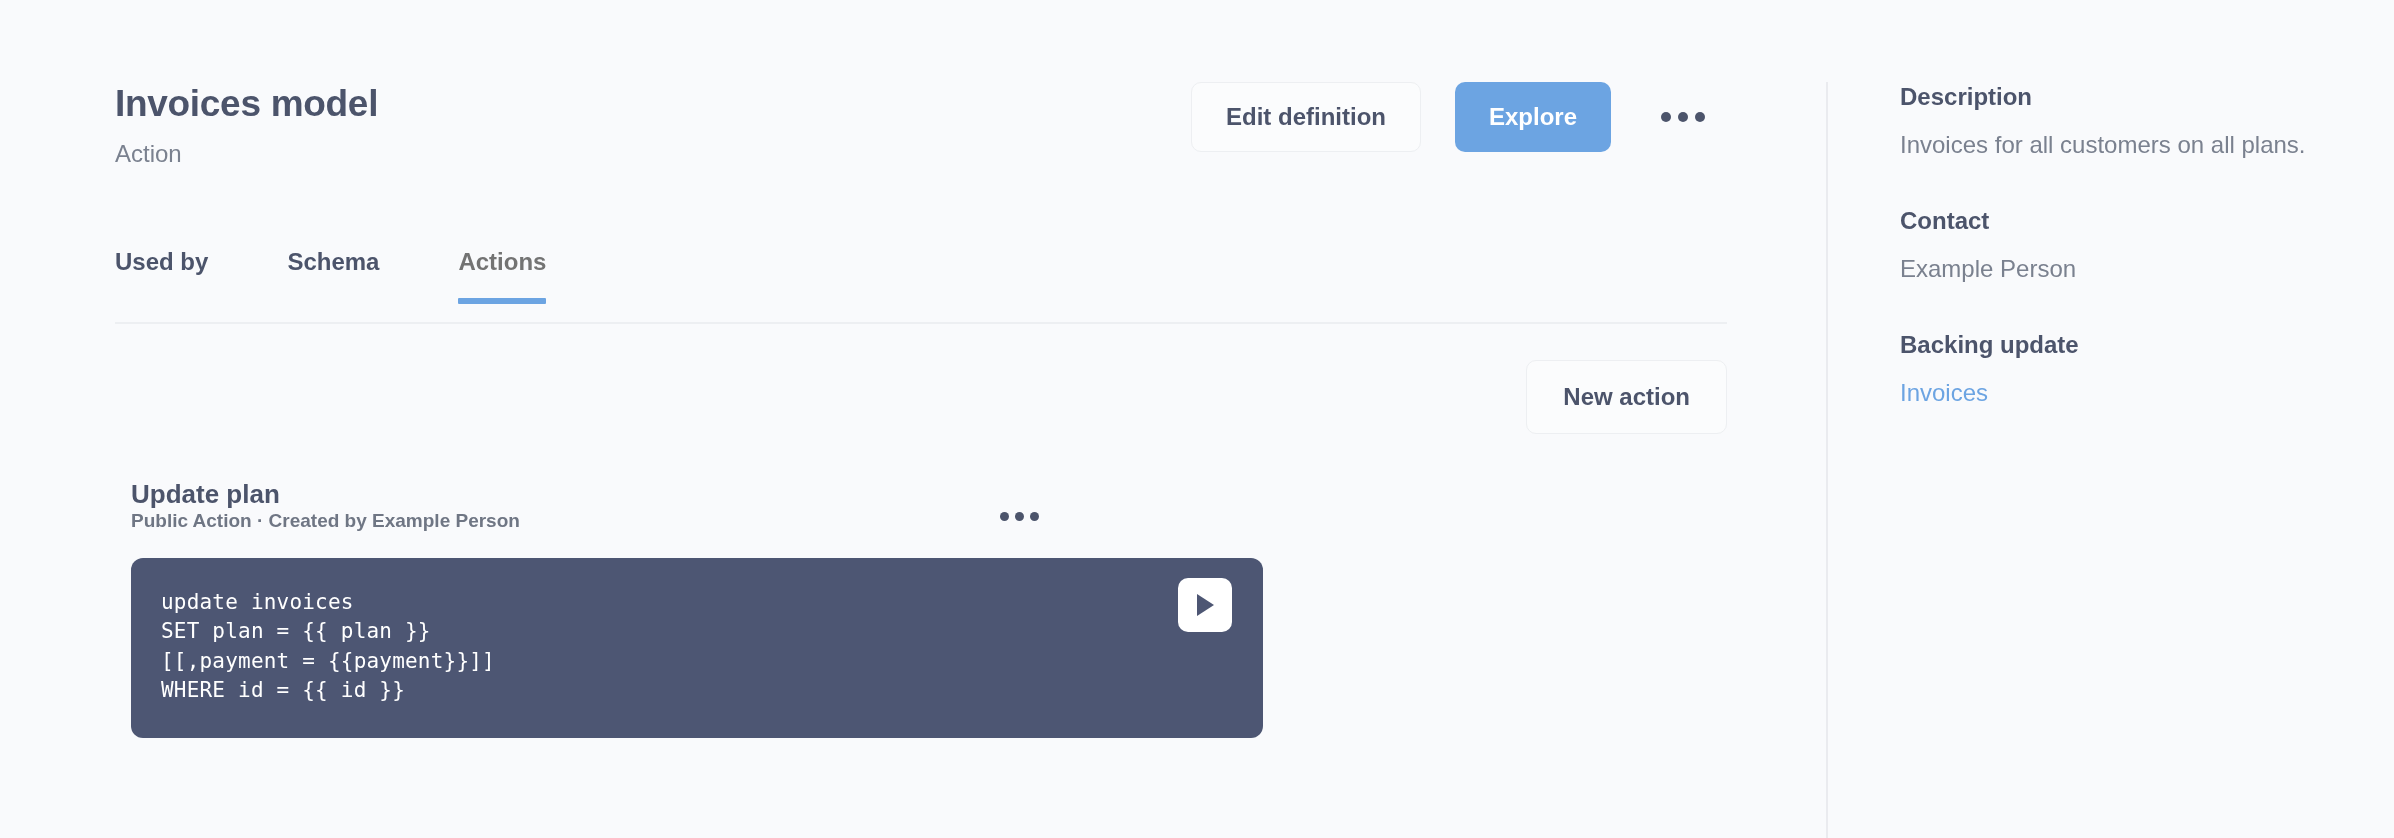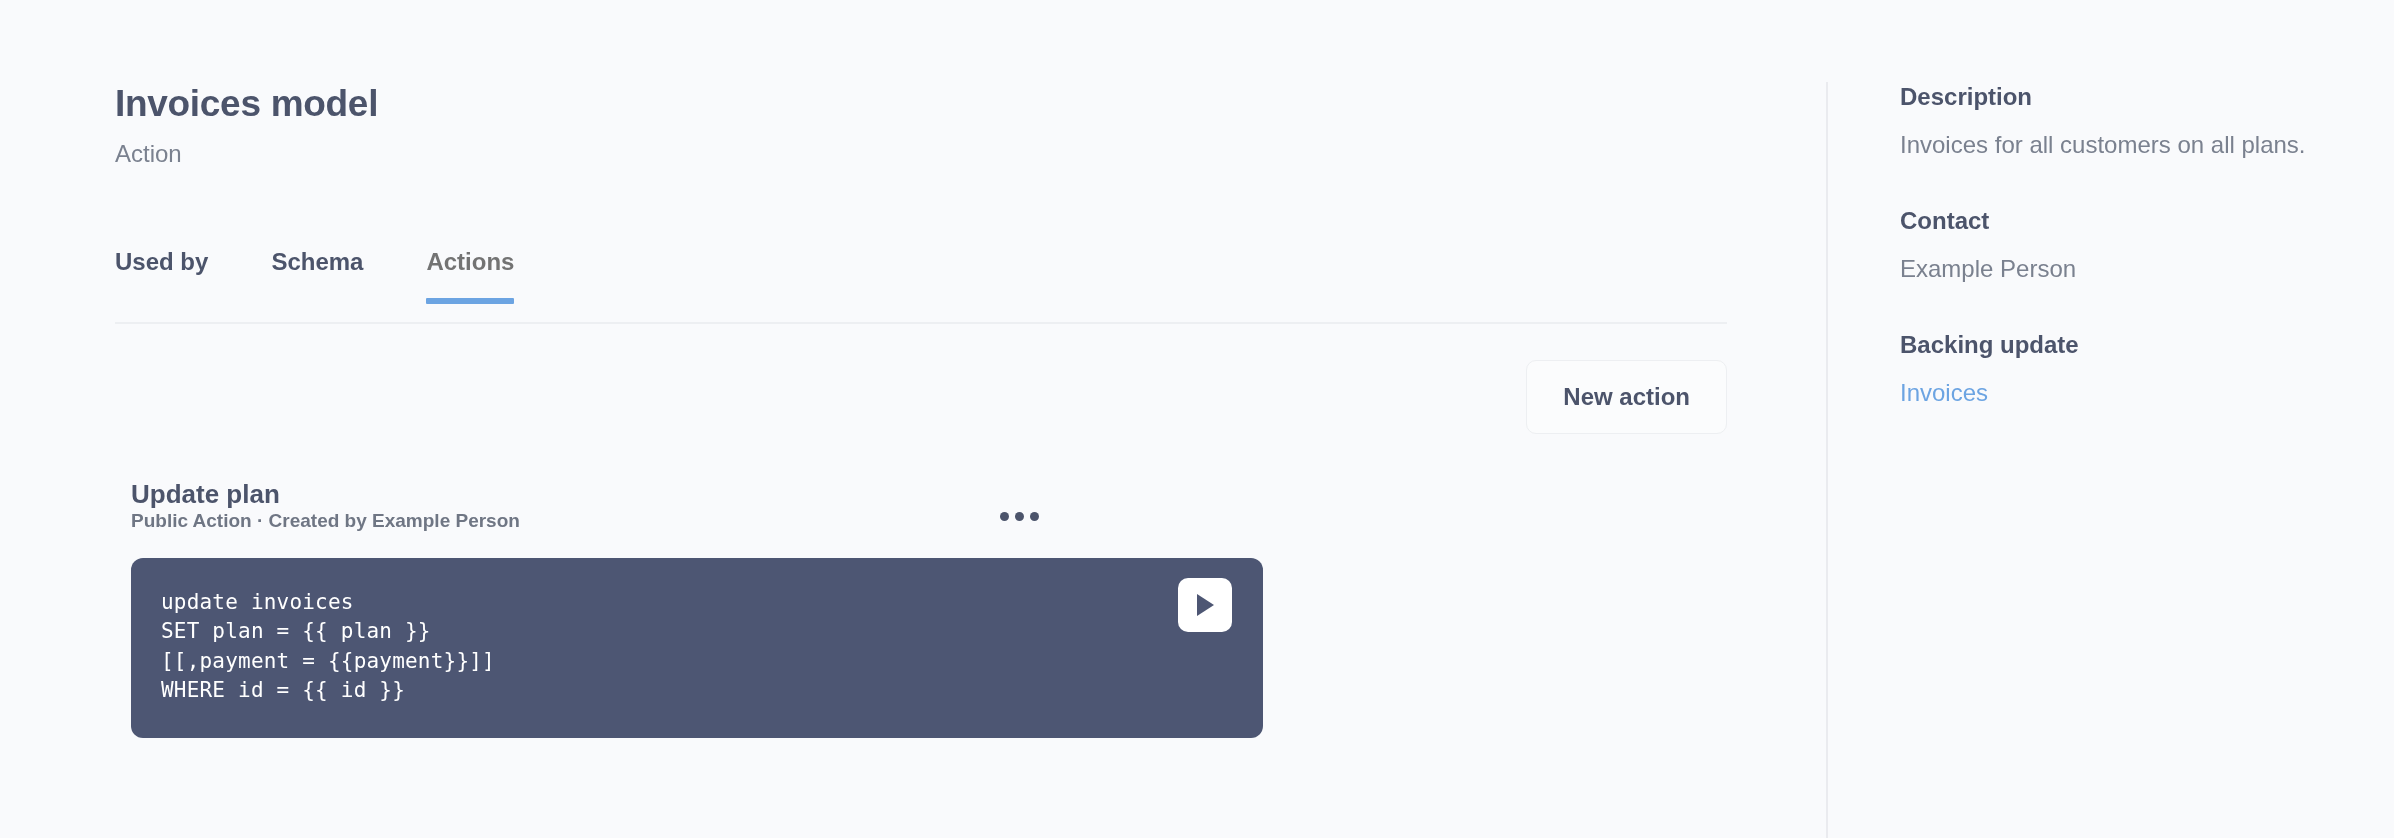--- a/index.html
+++ b/index.html
@@ -103,21 +103,21 @@
     background: #4C546B;
     display: block;
   }
 
   
   .tabs {
     position: absolute;
     left: 115px;
     top: 248px;
     display: flex;
-    gap: 0;
+    gap: 16px;
   }
   .tab {
     position: relative;
     font-size: 24px;
     font-weight: 700;
     color: #4C546B;
     padding: 0 0 28px 0;
     margin-right: 63px;
     cursor: pointer;
     background: transparent;
@@ -297,20 +297,29 @@
 
   <div class="main">
 
     <div class="header-row">
 
       <div class="title-block">
         <div class="page-title">Invoices model</div>
         <div class="page-subtitle">Action</div>
       </div>
 
+      <div class="header-actions">
+        <button class="btn btn-secondary">Edit definition</button>
+        <button class="btn btn-primary">Explore</button>
+        <button class="ellipsis-btn">
+          <span class="dot"></span>
+          <span class="dot"></span>
+          <span class="dot"></span>
+        </button>
+      </div>
 
     </div>
 
     <div class="tabs">
       <button class="tab">Used by</button>
       <button class="tab">Schema</button>
       <button class="tab active">Actions</button>
     </div>
     <div class="tab-rule"></div>
 

